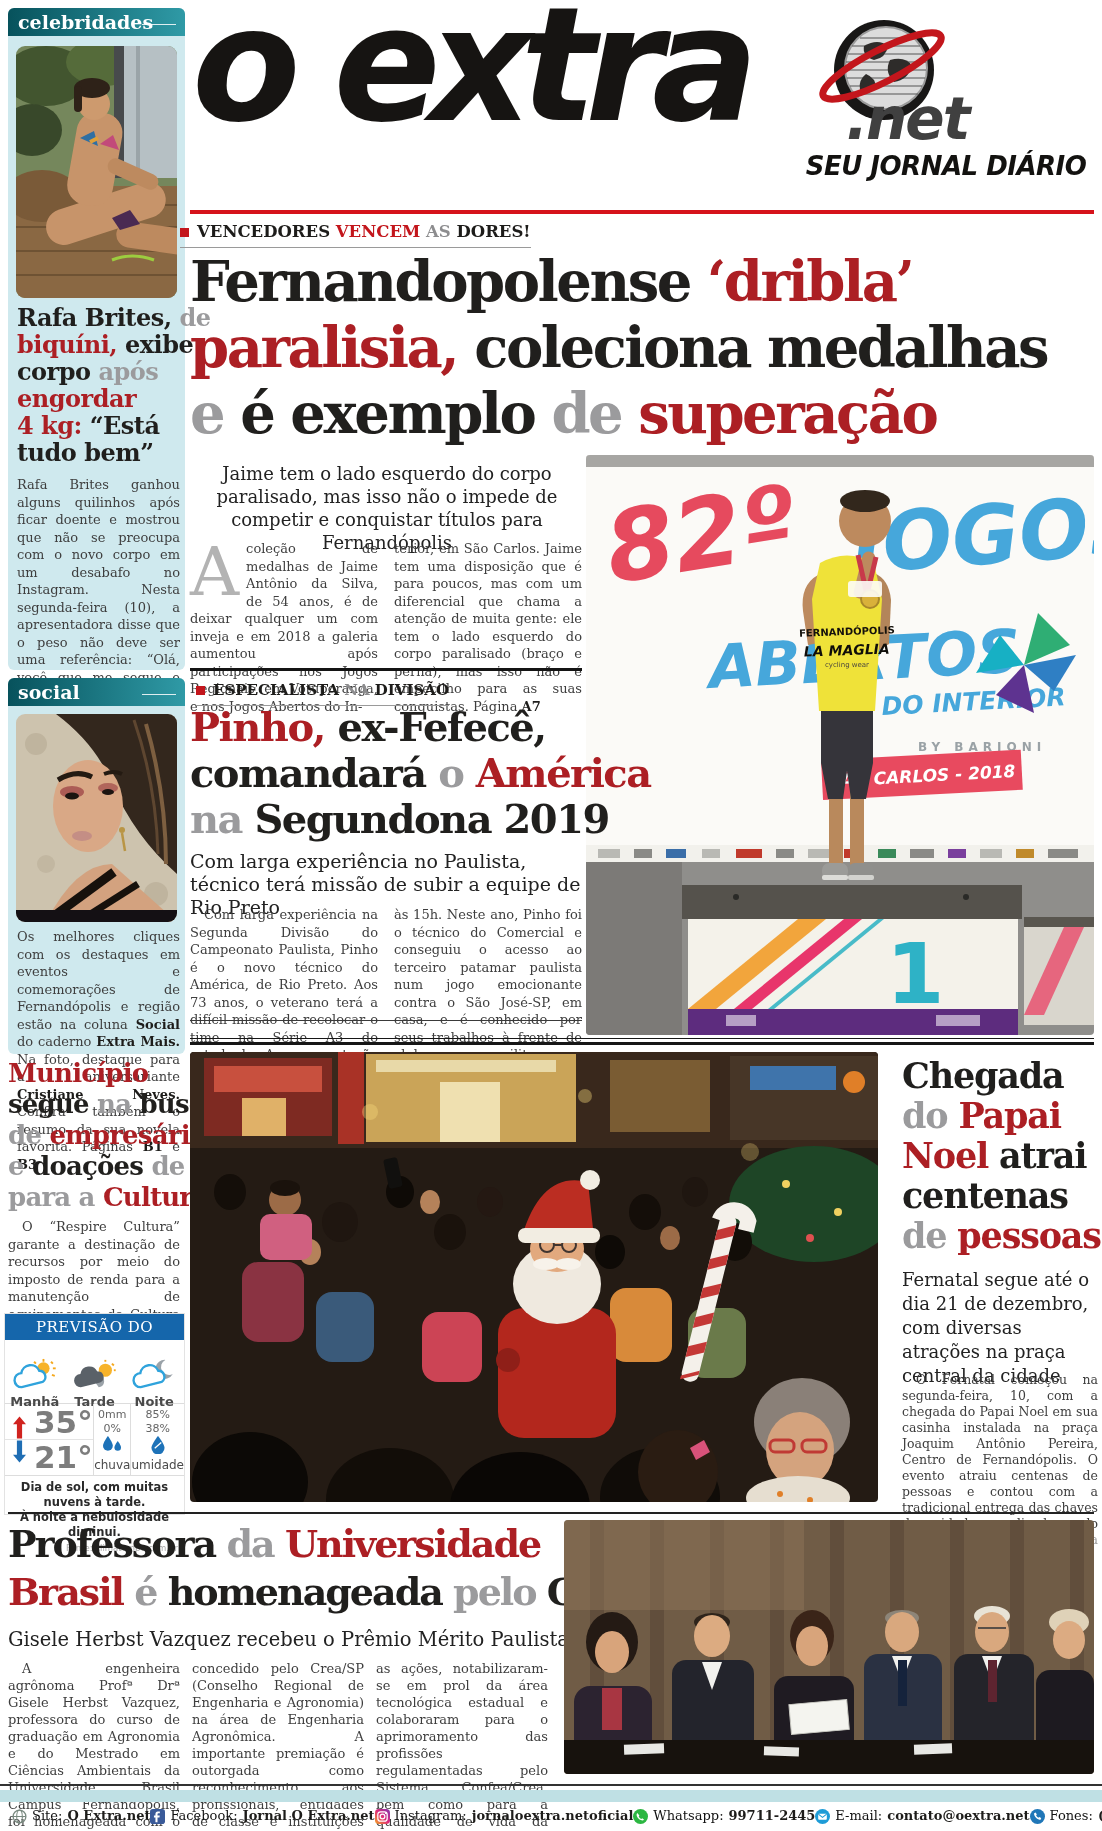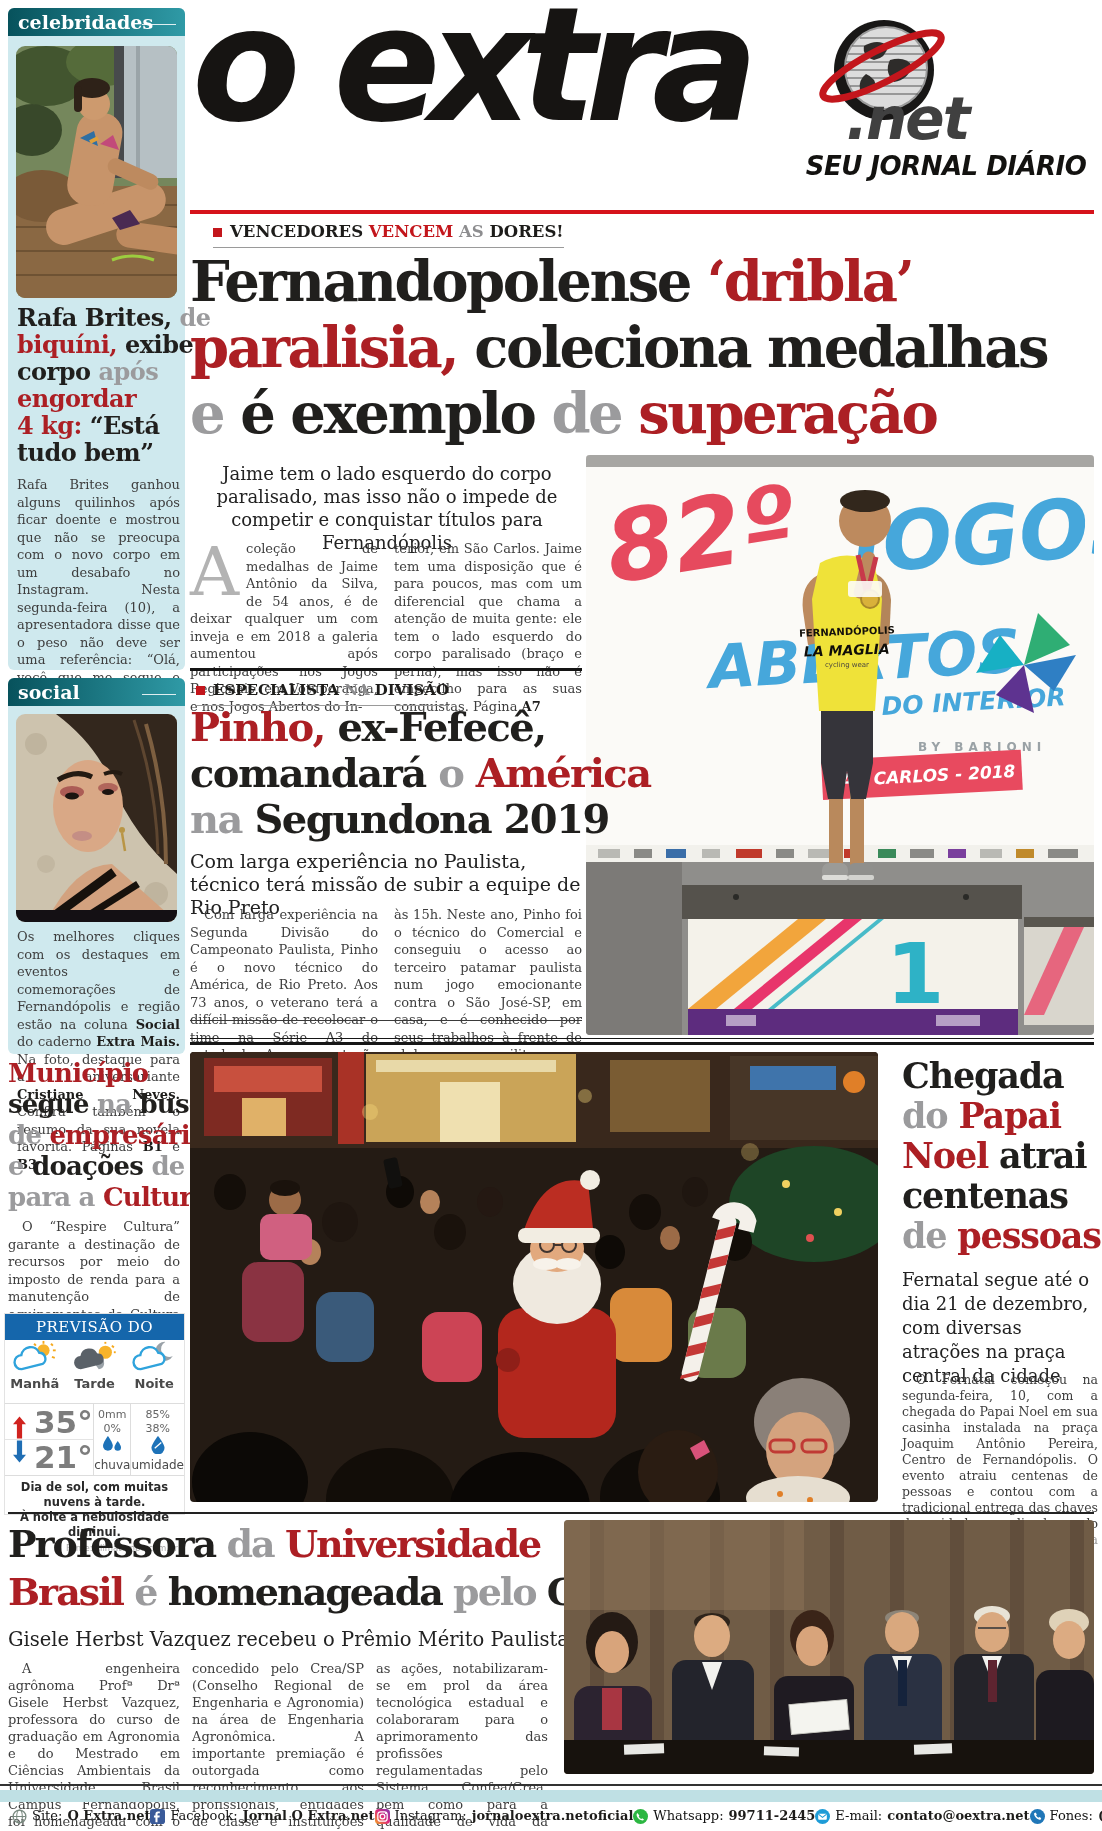--- a/index.html
+++ b/index.html
@@ -39,21 +39,21 @@
   #mast-tag{font:900 26px/28px var(--sans);font-style:italic;color:#131210;text-align:center;letter-spacing:-.5px}
   #dateline{font:400 12.5px/15px var(--serif);color:#222;text-align:center}
   .rule-red{background:#d6121b;height:4px}
   .rule-thick{background:#141414;height:3px}
   .rule-thin{background:#3a3a3a;height:1px}
   .rule-double{border-top:1px solid #161616;border-bottom:3px solid #161616;height:7px}
   
   #weather{background:#fff;border:1px solid #e3e3e3}
   .wbar{height:26px;background:#1566ab;color:#fff;text-align:center;font:400 15px/26px var(--serif);letter-spacing:.5px}
   .wrow{display:flex;border-bottom:1px solid #ddd}
-  .wcell{flex:1;text-align:center;padding-top:0}
+  .wcell{flex:1;text-align:center;padding-top:18px}
   .wlabel{font:700 13px/16px var(--sans);color:#4a4a4a;padding-bottom:6px}
   .wtemp{font:700 31px/34px var(--sans);color:#7d7d7d}
   .wsmall{font:400 11px/14px var(--sans);color:#666}
   .wmini{font:400 12px/14px var(--sans);color:#4a4a4a}
   .wcap{font:700 11.5px/15px var(--sans);color:#2a2a2a;text-align:center}
   .wfonte{font:400 8.5px/10px var(--sans);color:#a9a9a9;text-align:right}
   
   #footer-teal{background:#bfe0e4}
   .f-row{display:flex;justify-content:space-between;padding:0 12px;height:30px;font:400 13px/30px var(--serif);color:#111;white-space:nowrap}
   .f-item{display:inline-flex;align-items:center;gap:5px}
@@ -245,21 +245,21 @@
       <path d="M58 38 q14 -8 24 0 q-2 12 -14 14 q-12 -4 -10 -14 Z" fill="#2e2c2a"></path>
       <path d="M84 52 q16 -4 22 6 q-4 14 -18 16 q-10 -10 -4 -22 Z" fill="#2e2c2a"></path>
       <path d="M60 66 q10 4 10 14 q-8 8 -16 2 q-2 -10 6 -16 Z" fill="#2e2c2a"></path>
       <ellipse cx="76" cy="58" rx="66" ry="16" fill="none" stroke="#c3161c" stroke-width="7" transform="rotate(-27 76 58)"></ellipse>
     </svg>
   </div>
   <div class="abs" id="mast-net" style="left:846px;top:90px"><span>.net</span></div>
   <div class="abs" id="mast-tag" style="left:800px;top:152px;width:292px"><span>SEU JORNAL DIÁRIO</span></div>
   <div class="abs rule-red" style="left:190px;top:210px;width:904px"></div>
 
-  <div class="abs" style="left:213px;top:222px">
+  <div class="abs" style="left:180px;top:222px">
     <span class="kick"><span class="sq"></span><span class="kseg-k">VENCEDORES </span><span class="kseg-r">VENCEM </span><span class="kseg-g">AS </span><span class="kseg-k">DORES!</span></span>
   </div>
   <div class="abs" style="left:190px;top:248px;width:910px">
     <div class="h-hero"><span class="seg-k">Fernandopolense </span><span class="seg-r">‘dribla’</span></div>
     <div class="h-hero"><span class="seg-r">paralisia,</span><span class="seg-k"> coleciona medalhas</span></div>
     <div class="h-hero"><span class="seg-g">e </span><span class="seg-k">é exemplo </span><span class="seg-g">de </span><span class="seg-r">superação</span></div>
   </div>
   <div class="abs sub" style="left:190px;top:462px;width:394px;text-align:center"><span>Jaime tem o lado esquerdo do corpo paralisado, mas isso não o impede de competir e conquistar títulos para Fernandópolis</span></div>
   <div class="abs bt" style="left:190px;top:540px;width:188px"><span class="dropcap">A</span><span>coleção de medalhas de Jaime Antônio da Silva, de 54 anos, é de deixar qualquer um com inveja e em 2018 a galeria aumentou após participações nos Jogos Regionais, em Votuporanga, e nos Jogos Abertos do In-</span></div>
   <p class="abs bt" style="left:394px;top:540px;width:188px"><span>terior, em São Carlos. Jaime tem uma disposição que é para poucos, mas com um diferencial que chama a atenção de muita gente: ele tem o lado esquerdo do corpo paralisado (braço e perna), mas isso não é empecilho para as suas conquistas. Página </span><b>A7</b></p>

